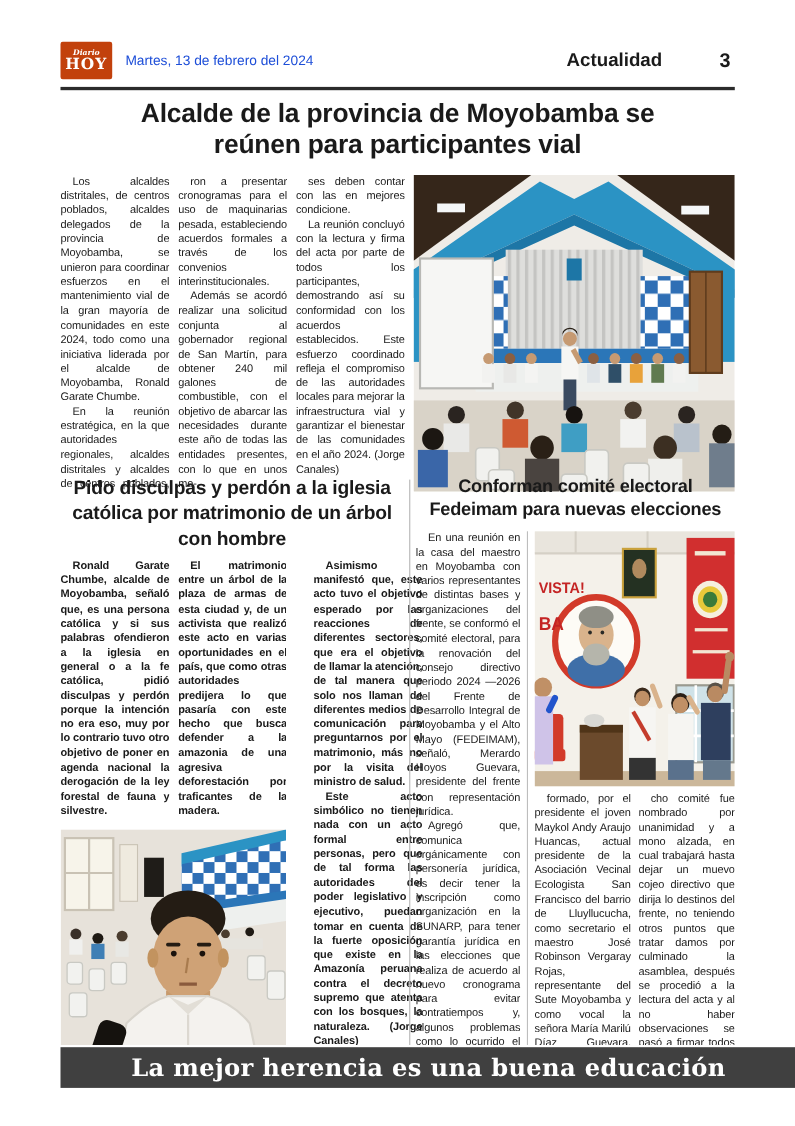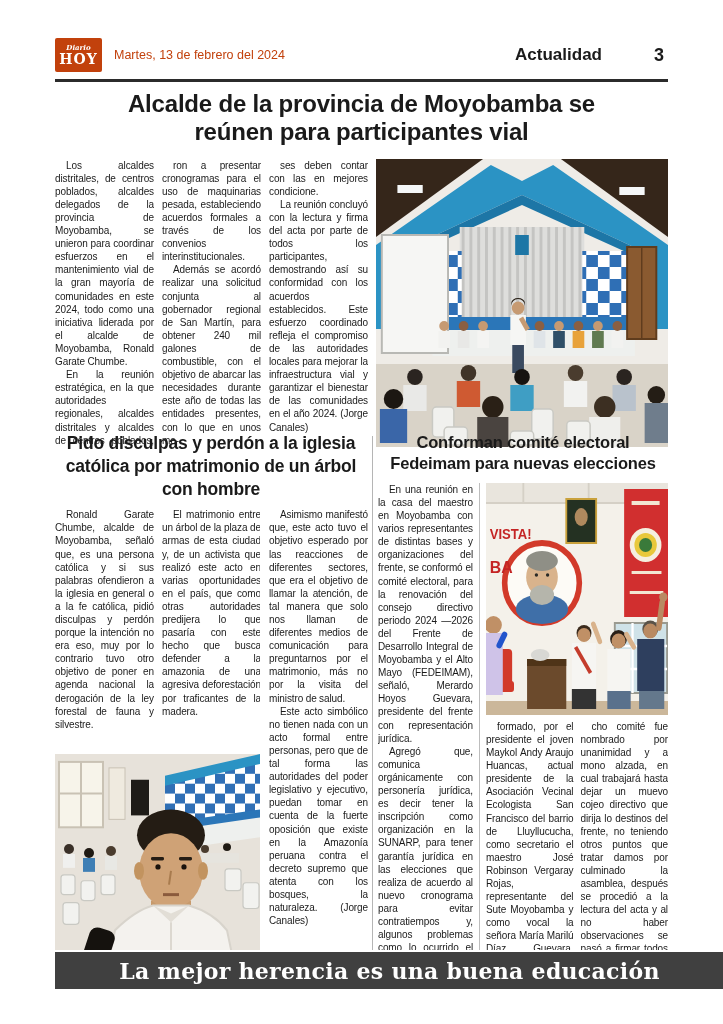--- a/index.html
+++ b/index.html
@@ -9,21 +9,21 @@
     font-family:"Liberation Sans", sans-serif; color:#1a1a1a; overflow:hidden;
   }
   
   .hdr { position:absolute; top:36px; left:55px; width:613px; height:38px;
          display:flex; align-items:center; }
   .logo { width:47px; height:34px; background:#c2410c; border-radius:2px;
           display:flex; flex-direction:column; align-items:center; justify-content:center;
           color:#fff; font-family:"DejaVu Serif", serif; line-height:1; }
   .logo .tag { font-size:7px; font-style:italic; font-weight:700; margin-bottom:1px; }
   .logo .nm  { font-size:14px; font-weight:700; letter-spacing:1px; }
-  .hdr-date { font-size:12.5px; color:#c2410c; margin-left:12px; }
+  .hdr-date { font-size:12.5px; color:#1d4ed8; margin-left:12px; }
   .hdr-right { margin-left:auto; display:flex; align-items:center; gap:52px; }
   .hdr-section { font-size:17px; font-weight:700; }
   .hdr-page { font-size:18px; font-weight:700; margin-right:4px; }
   .rule { position:absolute; top:79px; left:55px; width:613px; height:3px; background:#2b2b2b; }
 
   
   .art1 { position:absolute; top:90px; left:55px; width:613px; }
   .h1 { font-size:24px; font-weight:700; line-height:1.18; text-align:center;
         max-width:500px; margin:0 auto 12px auto; letter-spacing:-0.2px; }
   .a1-body { display:flex; gap:8px; height:288px; overflow:hidden; }
@@ -39,21 +39,21 @@
            display:flex; overflow:hidden; }
   .art2 { width:312px; flex:0 0 312px; }
   .vdiv { width:1px; background:#b5b5b5; margin:4px 5px 0 5px; }
   .art3 { flex:1; }
 
   .h2 { font-size:17.5px; font-weight:700; line-height:1.3; text-align:center;
         margin-bottom:8px; letter-spacing:-0.2px; }
   .h3 { font-size:16.5px; font-weight:700; line-height:1.3; text-align:center;
         margin-bottom:8px; letter-spacing:-0.2px; }
 
-  .a2-cols { display:flex; gap:9px; }
+  .a2-cols { display:flex; gap:25px;font-weight:bold; }
   .a2-left { width:205px; flex:0 0 205px; }
   .a2-leftrow { display:flex; gap:8px; height:242px; overflow:hidden; }
   .a2-leftrow .col { width:99px; flex:0 0 99px; overflow:hidden; }
   .a2-photo { width:205px; height:205px; margin-top:4px; }
   .a2-col3 { width:99px; flex:0 0 99px; overflow:hidden; }
 
   .a3-body { display:flex; }
   .a3-col1 { width:95px; flex:0 0 95px; overflow:hidden; }
   .a3-right { flex:1; border-left:1px solid #bdbdbd; margin-left:6px; padding-left:6px; }
   .a3-photo { width:100%; height:232px; }

